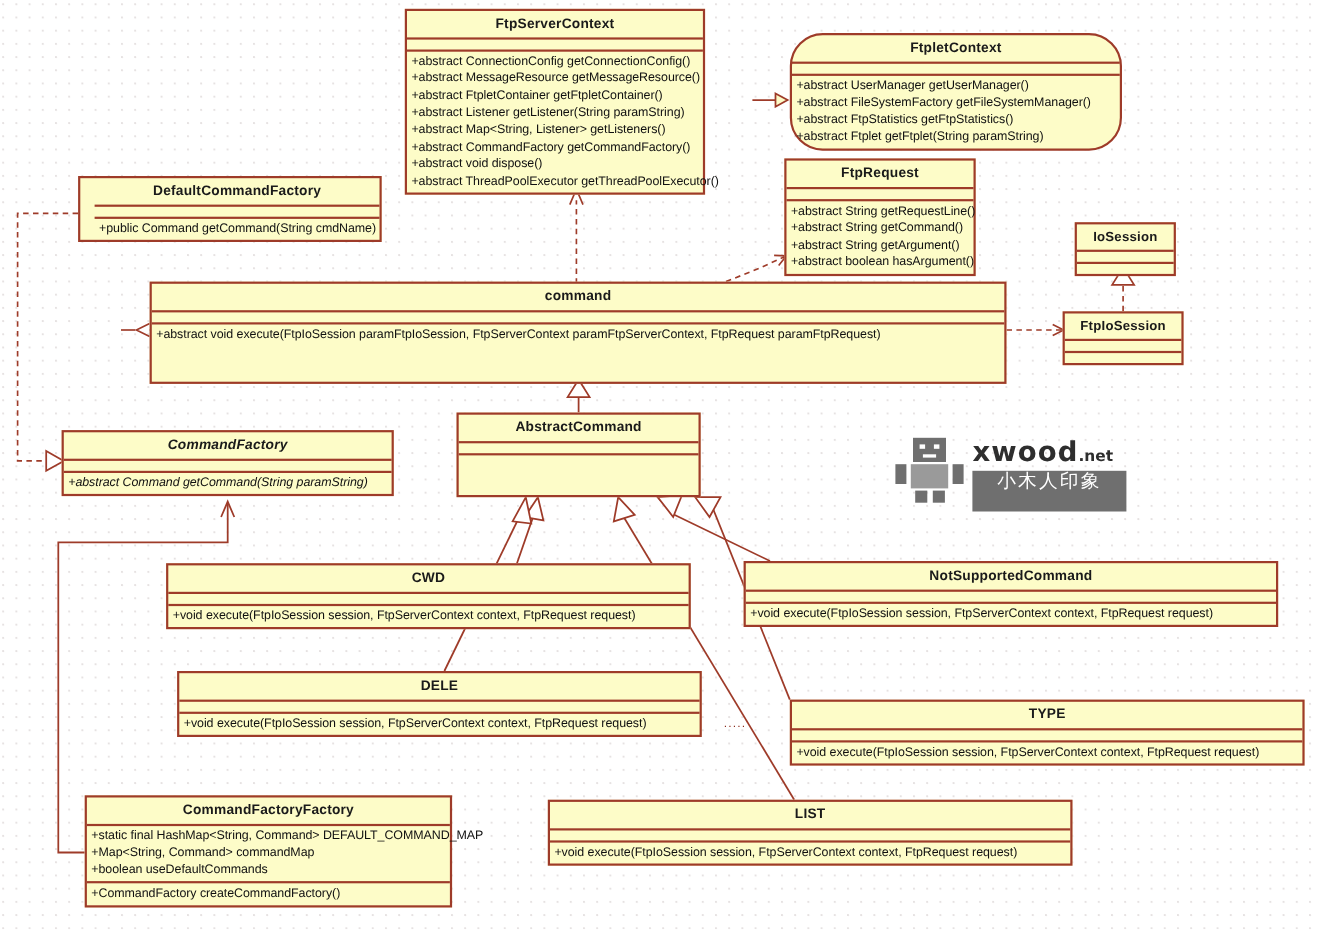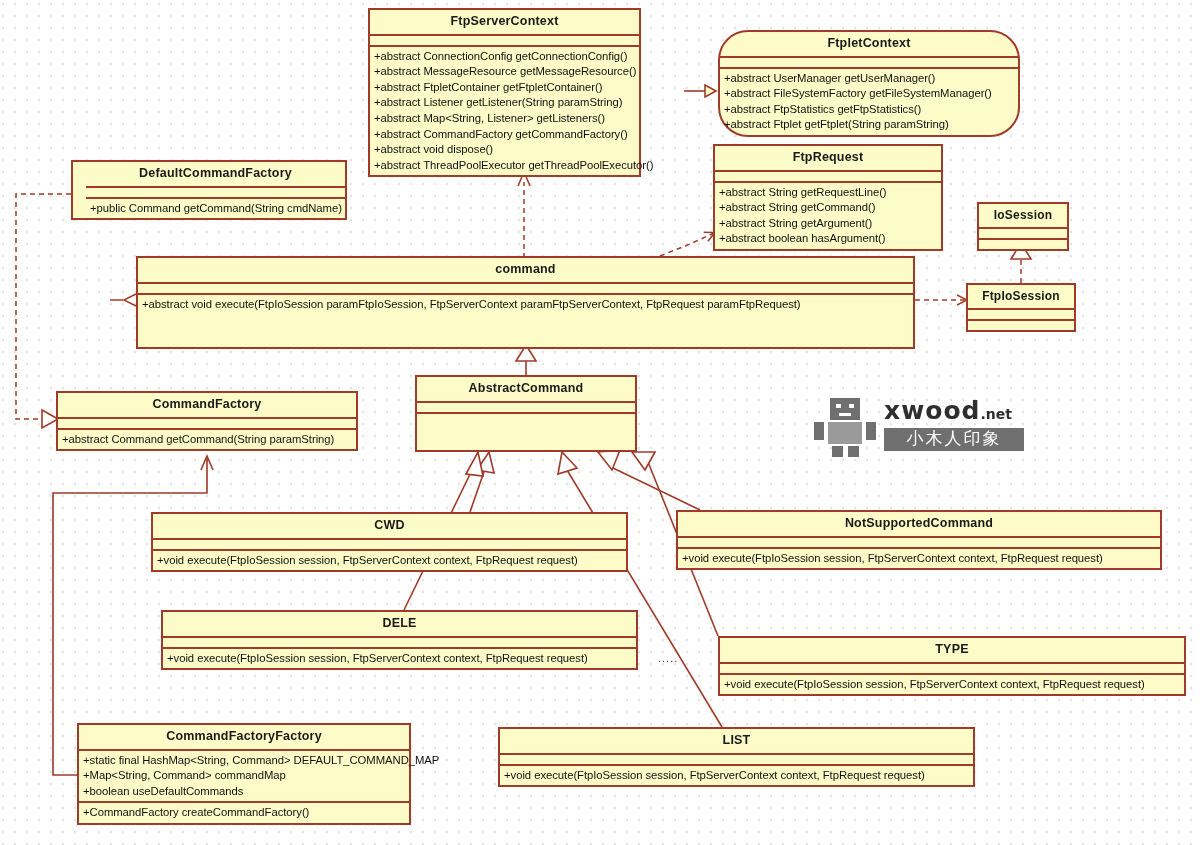--- a/index.html
+++ b/index.html
@@ -97,21 +97,21 @@
     position: absolute;
     left: 72px;
     top: 32px;
     width: 140px;
     background: #6f6f6f;
     color: #ffffff;
     font-family: "DejaVu Sans", sans-serif;
     font-size: 17px;
     text-align: center;
     letter-spacing: 2px;
-    padding: 2px 0 4px 0;
+    padding: 2px 0 18px 0;
     line-height: 1;
   }
   .ellipsis-label {
     position: absolute;
     left: 658px;
     top: 652px;
     font-size: 11px;
     color: #8a2b1c;
     letter-spacing: 1px;
     z-index: 4;
@@ -225,21 +225,21 @@
     <div class="title">FtpletContext</div>
     <div class="compartment empty"></div>
     <div class="compartment">
       <div class="member">+abstract UserManager getUserManager()</div>
       <div class="member">+abstract FileSystemFactory getFileSystemManager()</div>
       <div class="member">+abstract FtpStatistics getFtpStatistics()</div>
       <div class="member">+abstract Ftplet getFtplet(String paramString)</div>
     </div>
   </div>
 
-  <div class="uml" style="left:713px; top:144px; width:230px;">
+  <div class="uml" style="left:713px; top:144px; width:174px;">
     <div class="title">FtpRequest</div>
     <div class="compartment empty"></div>
     <div class="compartment">
       <div class="member">+abstract String getRequestLine()</div>
       <div class="member">+abstract String getCommand()</div>
       <div class="member">+abstract String getArgument()</div>
       <div class="member">+abstract boolean hasArgument()</div>
     </div>
   </div>
 
@@ -264,21 +264,21 @@
   </div>
 
   <div class="uml" style="left:136px; top:256px; width:779px;">
     <div class="title">command</div>
     <div class="compartment empty"></div>
     <div class="compartment pad" style="min-height:48px;">
       <div class="member">+abstract void execute(FtpIoSession paramFtpIoSession, FtpServerContext paramFtpServerContext, FtpRequest paramFtpRequest)</div>
     </div>
   </div>
 
-  <div class="uml" style="left:56px; top:391px; width:302px;">
+  <div class="uml" style="left:56px; top:391px; width:302px;font-style:italic;">
     <div class="title">CommandFactory</div>
     <div class="compartment empty"></div>
     <div class="compartment">
       <div class="member">+abstract Command getCommand(String paramString)</div>
     </div>
   </div>
 
   <div class="uml" style="left:415px; top:375px; width:222px;">
     <div class="title">AbstractCommand</div>
     <div class="compartment empty"></div>

